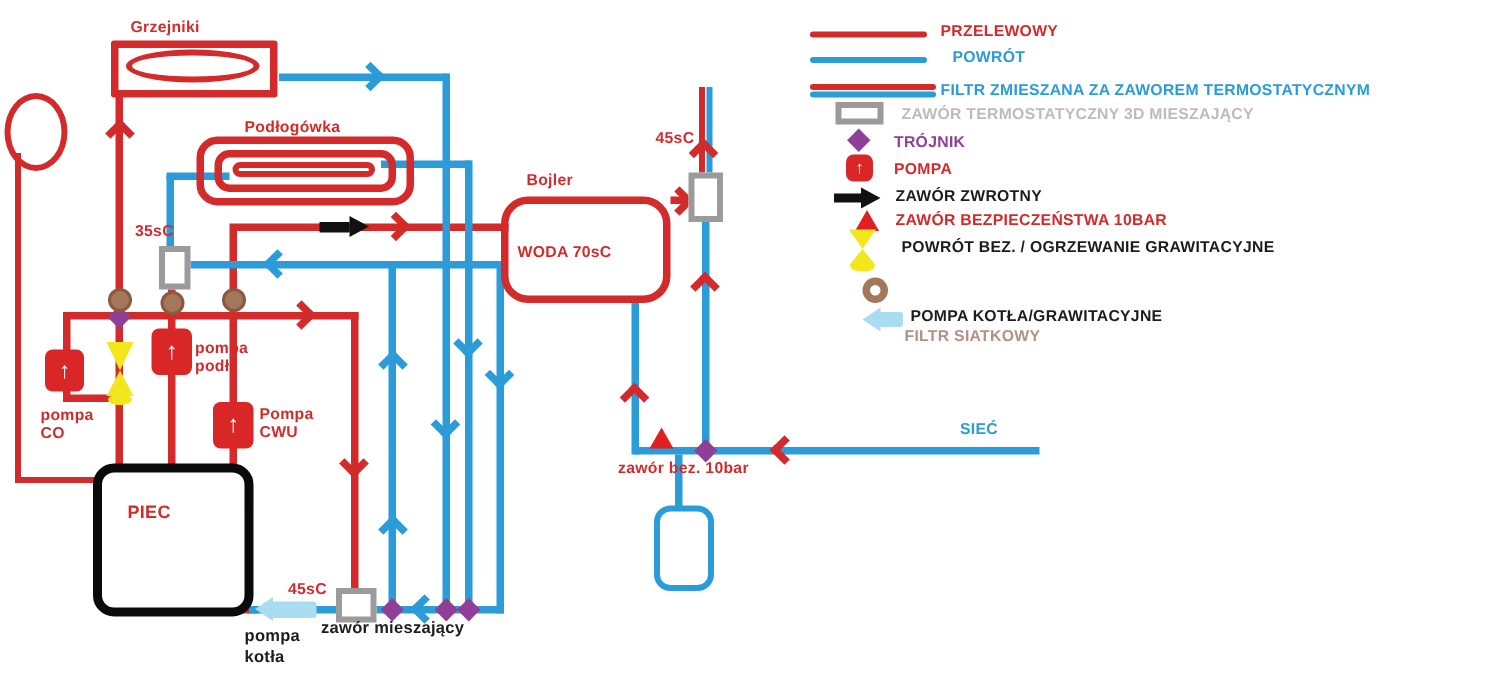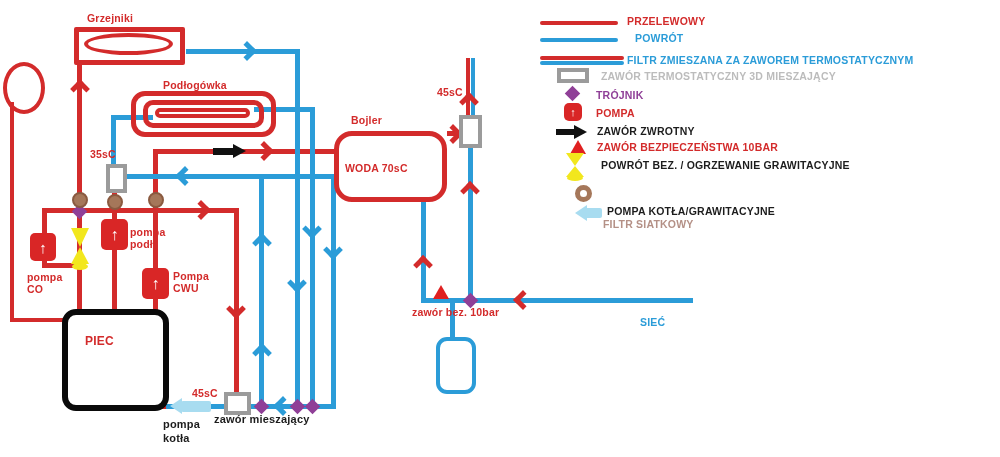--- a/index.html
+++ b/index.html
@@ -164,21 +164,21 @@
   <div class="label t-red" style="left:345px;top:162px;">WODA 70sC</div>
   <div class="label t-red" style="left:437px;top:86px;">45sC</div>
   <div class="label t-red" style="left:27px;top:271px;width:48px;">pompa CO</div>
   <div class="label t-red" style="left:130px;top:226px;width:46px;">pompa podł</div>
   <div class="label t-red" style="left:173px;top:270px;width:48px;">Pompa CWU</div>
   <div class="label t-red" style="left:85px;top:335px;font-size:12px;">PIEC</div>
   <div class="label t-black" style="left:163px;top:417px;width:48px;font-size:11px;line-height:14px;">pompa kotła</div>
   <div class="label t-red" style="left:192px;top:387px;">45sC</div>
   <div class="label t-black" style="left:214px;top:413px;width:120px;font-size:11px;">zawór mieszający</div>
   <div class="label t-red" style="left:412px;top:306px;width:110px;">zawór bez. 10bar</div>
-  <div class="label t-blue" style="left:640px;top:280px;margin-top:36px;">SIEĆ</div>
+  <div class="label t-blue" style="left:640px;top:280px;">SIEĆ</div>
 
   <div class="abs" style="left:0;top:0;width:1000px;height:0;">
 
     <div class="pipe red" style="left:540px;top:21px;width:78px;height:4px;border-radius:2px;"></div>
     <div class="label t-red" style="left:627px;top:15px;">PRZELEWOWY</div>
 
     <div class="pipe blue" style="left:540px;top:38px;width:78px;height:4px;border-radius:2px;"></div>
     <div class="label t-blue" style="left:635px;top:32px;">POWRÓT</div>
 
     <div class="pipe red" style="left:540px;top:56px;width:84px;height:4px;border-radius:2px;"></div>

